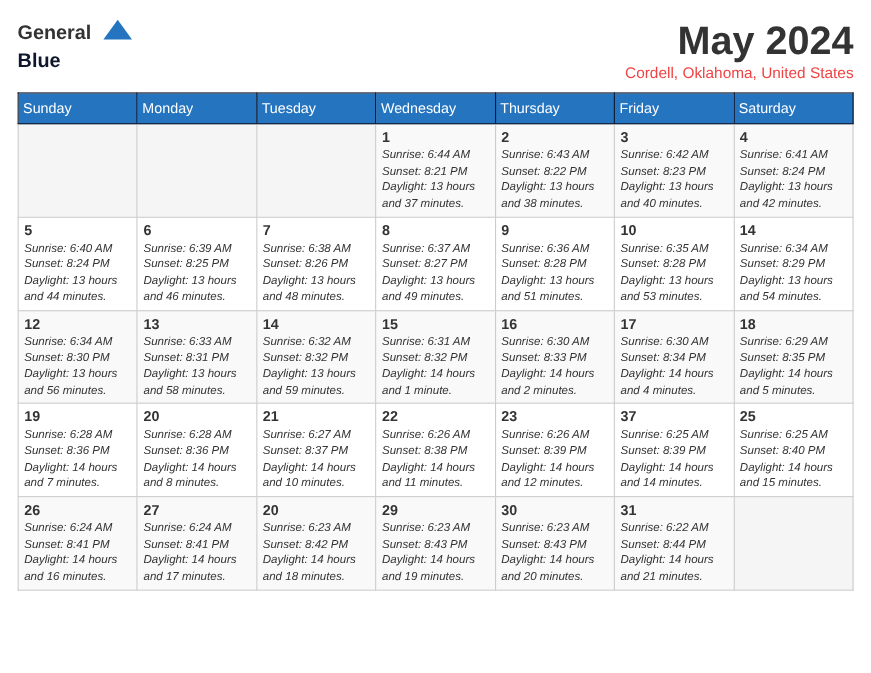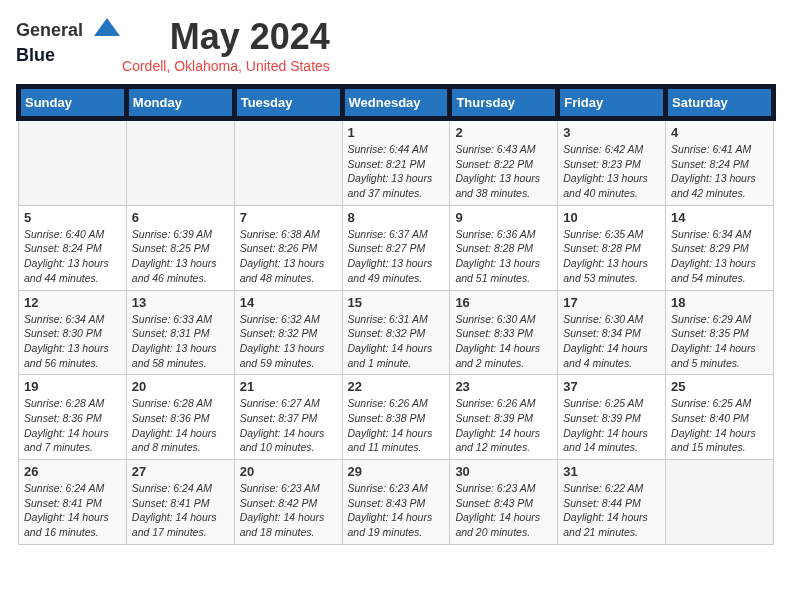--- a/index.html
+++ b/index.html
@@ -5,21 +5,21 @@
     * { box-sizing: border-box; margin: 0; padding: 0; }
     body {
       font-family: Arial, sans-serif;
       background: #fff;
       width: 792px;
       min-height: 612px;
       padding: 16px;
     }
     .header {
       display: flex;
-      justify-content: flex-start;
+      justify-content: space-between;
       align-items: flex-start;
       margin-bottom: 10px;
     }
     .logo {
       display: flex;
       align-items: center;
     }
     .logo-text {
       font-size: 18px;
       font-weight: bold;
@@ -48,22 +48,22 @@
       width: 100%;
       border-collapse: collapse;
       font-size: 11px;
     }
     thead th {
       background-color: #2474c0;
       color: #fff;
       padding: 6px 4px;
       text-align: left;
       font-size: 13px;
-      font-weight: bold;
-      border: 5px solid #0f172a;
+      font-weight: normal;
+      border: 1px solid #0f172a;
     }
     tbody td {
       border: 1px solid #ccc;
       vertical-align: top;
       padding: 4px 5px;
       height: 80px;
       width: calc(100% / 7);
     }
     .day-number {
       font-size: 13px;

